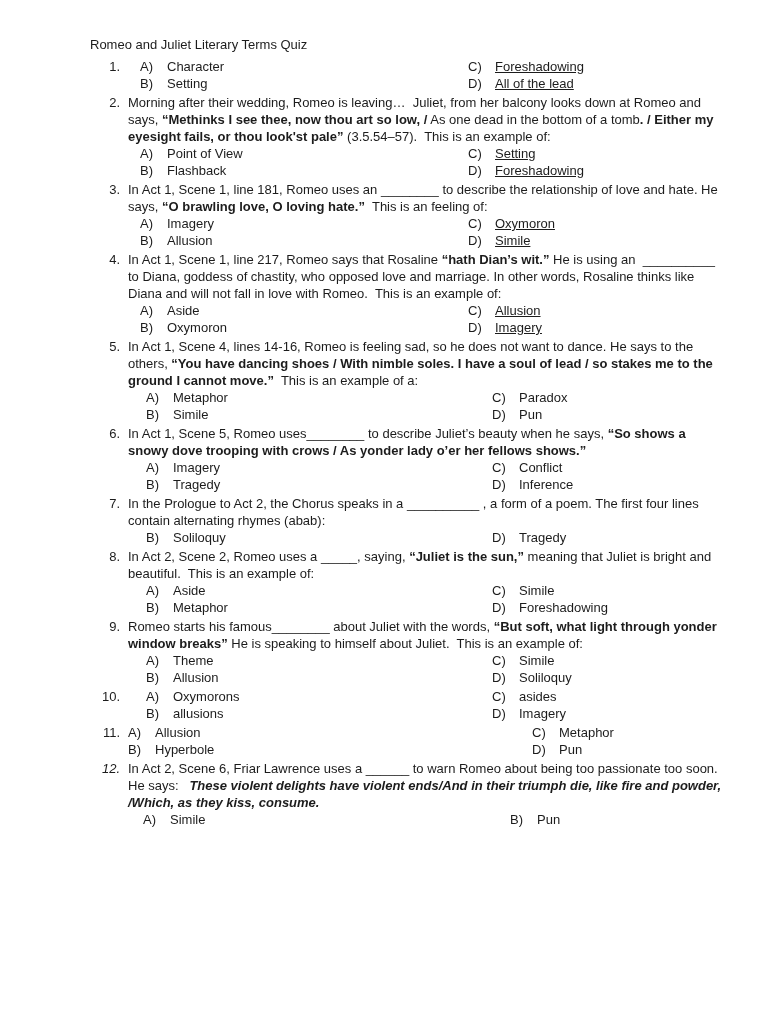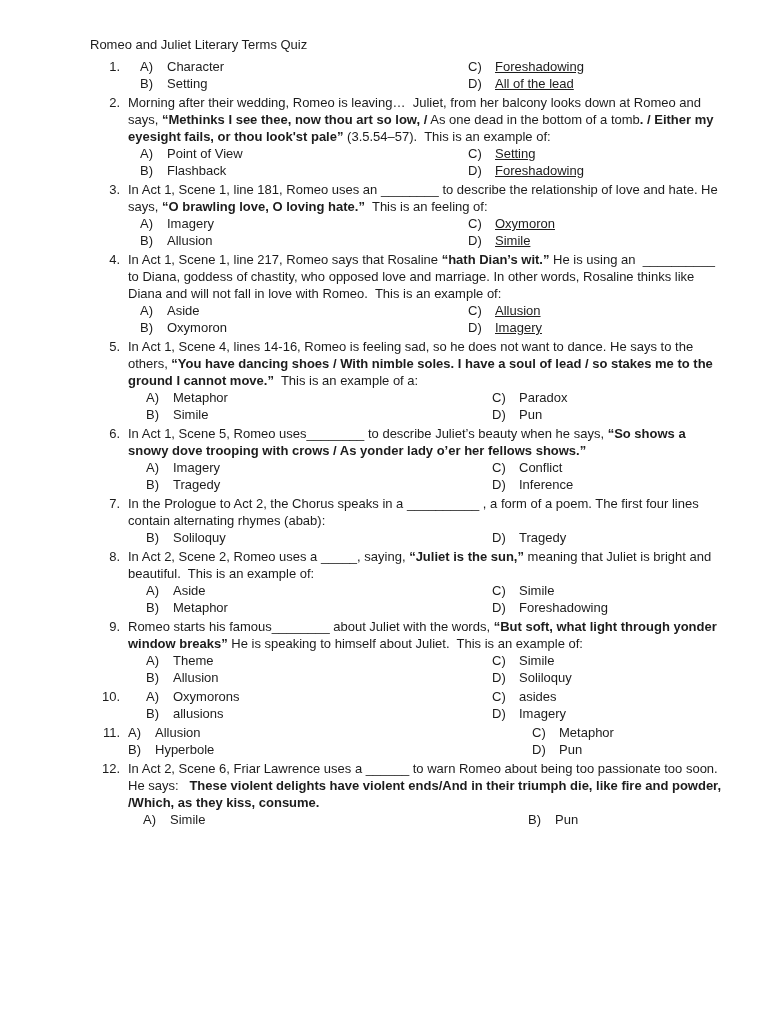--- a/index.html
+++ b/index.html
@@ -18,35 +18,35 @@
   .question {
     position: relative;
     padding-left: 38px;
     font-size: 13px; line-height: 17px;
     margin-bottom: 2px;
   }
   .qnum {
     position: absolute; left: 0; top: 0;
     width: 30px; text-align: right;
   }
-  .qnum.it { }
+  .qnum.it { font-style: italic; }
   .qcontent { width: 594px; }
   .qtext { white-space: pre-wrap; }
   .b { font-weight: 700; }
-  .i { }
+  .i { font-style: italic; }
   sup { font-size: 8.5px; line-height: 0; vertical-align: super; }
   .opts { }
   .opt-row { position: relative; min-height: 17px; }
   .opt { white-space: nowrap; }
   .opt-left { display: inline-block; }
   .opt-right { position: absolute; top: 0; }
   .ind-0 .opt-left { margin-left: 12px; }    .ind-0 .opt-right { left: 340px; text-decoration: underline; }
   .ind-1 .opt-left { margin-left: 18px; } .ind-1 .opt-right { left: 364px; }
   .ind-2 .opt-left { } .ind-2 .opt-right { left: 384px; margin-left: 20px; }
-  .ind-3 .opt-left { margin-left: 15px; } .ind-3 .opt-right { left: 400px; }
+  .ind-3 .opt-left { margin-left: 15px; } .ind-3 .opt-right { left: 382px; }
   .opt-label { display: inline-block; min-width: 27px; }
 </style>
 </head>
 <body>
 
 <div class="page">
   <div class="title">Romeo and Juliet Literary Terms Quiz</div>
   <div id="questions">
       <div class="question">
         <span class="qnum">1.</span>

